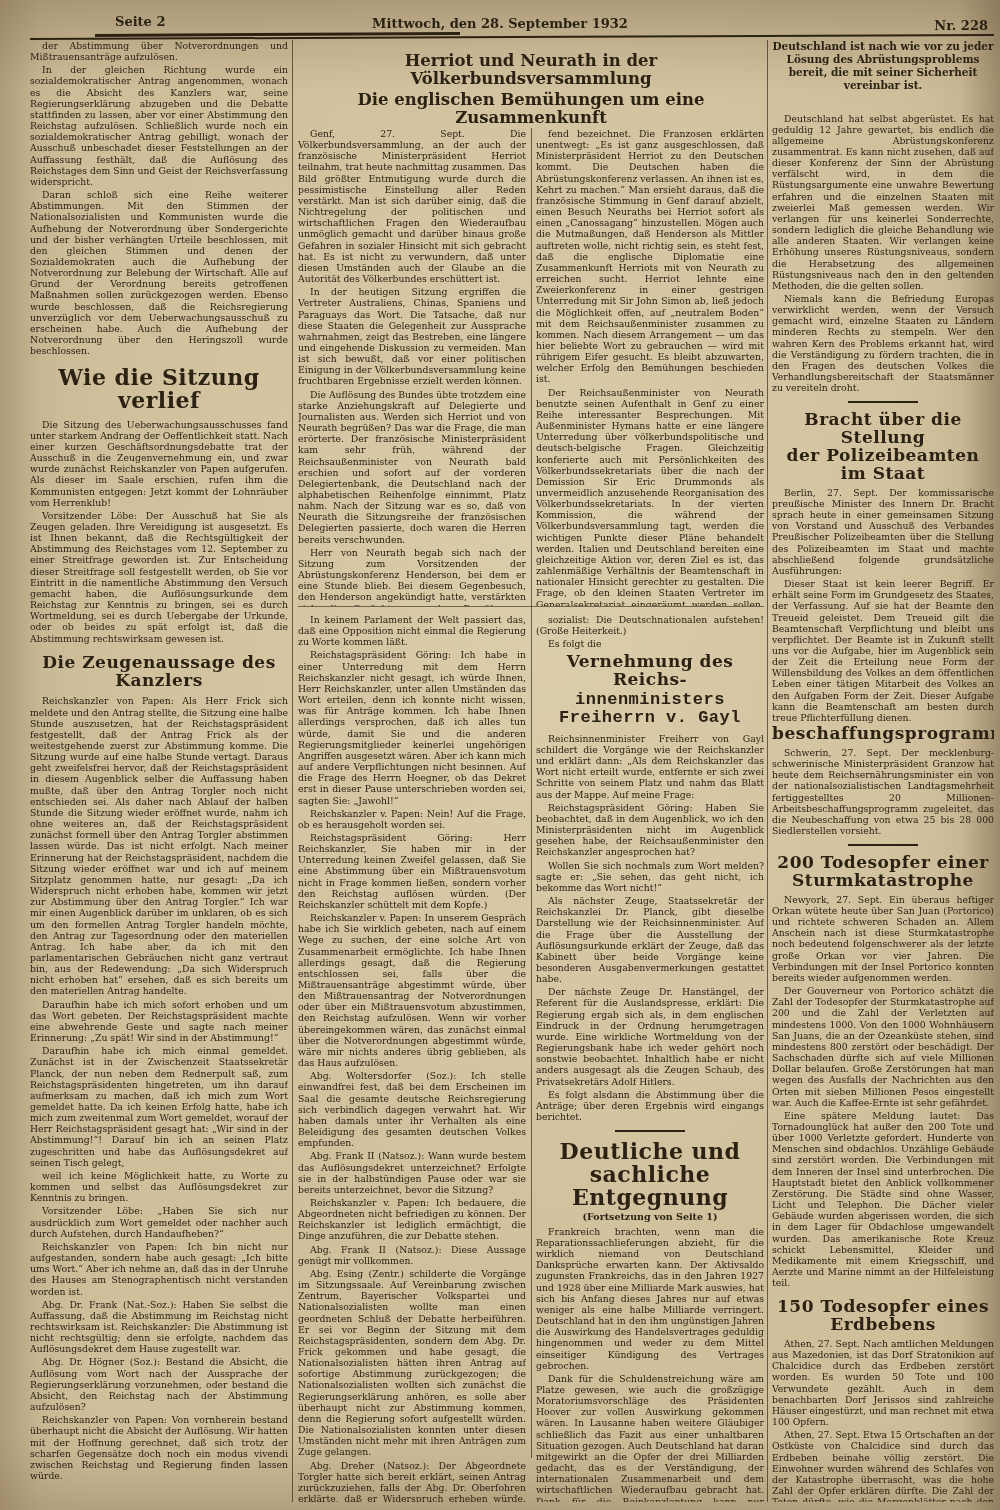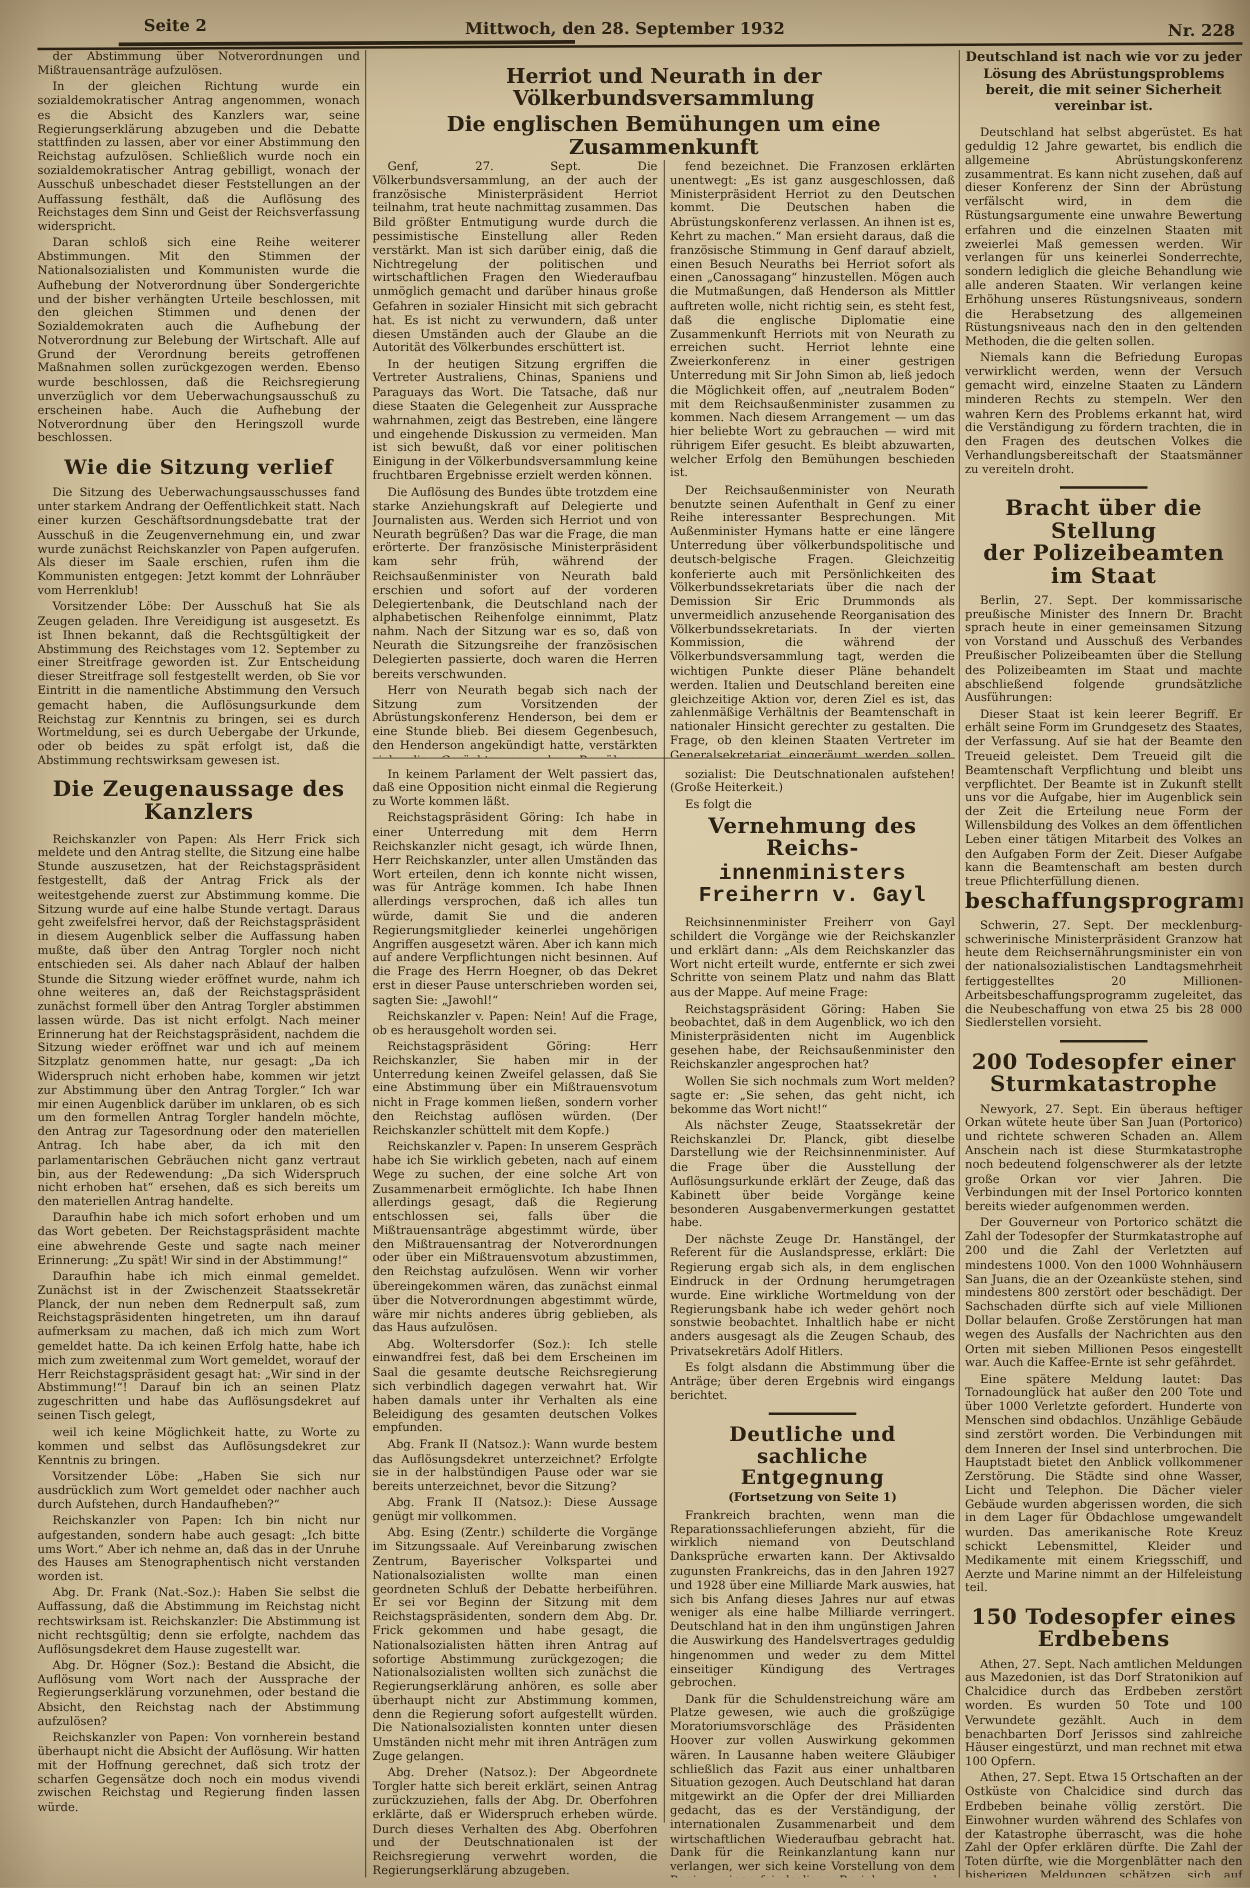--- a/index.html
+++ b/index.html
@@ -21,27 +21,27 @@
   .masthead{position:absolute;top:10px;left:0;width:1000px;height:26px;font-weight:bold;font-size:13px;}
   .masthead .page-num{position:absolute;left:115px;top:4px;}
   .masthead .date{position:absolute;left:0;right:0;top:6px;text-align:center;}
   .masthead .issue{position:absolute;right:12px;top:8px;}
   .rule-h{position:absolute;left:30px;right:6px;top:36px;height:2px;background:#2b2213;transform:rotate(-0.25deg);}
   .rule-h-thick{position:absolute;left:95px;width:365px;top:33px;height:3px;background:#2b2213;transform:rotate(-0.3deg);}
   .vrule{position:absolute;width:1px;background:rgba(43,34,19,0.65);}
   .hrule-mid{position:absolute;left:298px;width:466px;top:606px;height:1px;background:rgba(43,34,19,0.6);}
   .col{position:absolute;overflow:hidden;text-align:justify;font-size:9.3px;line-height:1.2;}
   .para{margin:0 0 2px 0;text-indent:12px;}
-  .sec-title{font-weight:bold;text-align:center;font-size:16px;line-height:1.05;margin:10px 0 6px 0;text-indent:0;letter-spacing:0.5px;}
+  .sec-title{font-weight:bold;text-align:center;font-size:22px;line-height:1.05;margin:10px 0 6px 0;text-indent:0;letter-spacing:0.5px;}
   .sec-title.small{font-size:17px;}
   .headline-block{position:absolute;left:298px;top:50px;width:466px;text-align:center;}
   .headline{font-weight:bold;font-size:40px;line-height:1.0;letter-spacing:1px;margin:0;}
   .subhead{font-weight:bold;font-size:16.5px;line-height:1.12;margin:2px 0 0 0;}
   .lead-in{text-indent:12px;margin:2px 0;}
-  .bold-statement{font-weight:bold;text-align:center;font-size:10.5px;line-height:1.25;margin:0 0 8px 0;text-indent:0;}
+  .bold-statement{font-weight:bold;text-align:center;font-size:10.5px;line-height:1.25;margin:0 0 20px 0;text-indent:0;}
   .sep{width:70px;height:2px;background:#2b2213;margin:8px auto 8px auto;}
   .article-sub{font-weight:bold;text-align:center;font-size:9.5px;line-height:1.2;margin:0 0 3px 0;text-indent:0;}
 </style>
 </head>
 <body>
 
 <div class="page">
 
   <header class="masthead">
     <span class="page-num">Seite 2</span>
@@ -100,20 +100,21 @@
     </div>
 
   <div class="col" style="left:298px;top:614px;width:228px;height:888px;">
       <p class="para">In keinem Parlament der Welt passiert das, daß eine Opposition nicht einmal die Regierung zu Worte kommen läßt.</p>
       <p class="para">Reichstagspräsident Göring: Ich habe in einer Unterredung mit dem Herrn Reichskanzler nicht gesagt, ich würde Ihnen, Herr Reichskanzler, unter allen Umständen das Wort erteilen, denn ich konnte nicht wissen, was für Anträge kommen. Ich habe Ihnen allerdings versprochen, daß ich alles tun würde, damit Sie und die anderen Regierungsmitglieder keinerlei ungehörigen Angriffen ausgesetzt wären. Aber ich kann mich auf andere Verpflichtungen nicht besinnen. Auf die Frage des Herrn Hoegner, ob das Dekret erst in dieser Pause unterschrieben worden sei, sagten Sie: „Jawohl!“</p>
       <p class="para">Reichskanzler v. Papen: Nein! Auf die Frage, ob es herausgeholt worden sei.</p>
       <p class="para">Reichstagspräsident Göring: Herr Reichskanzler, Sie haben mir in der Unterredung keinen Zweifel gelassen, daß Sie eine Abstimmung über ein Mißtrauensvotum nicht in Frage kommen ließen, sondern vorher den Reichstag auflösen würden. (Der Reichskanzler schüttelt mit dem Kopfe.)</p>
       <p class="para">Reichskanzler v. Papen: In unserem Gespräch habe ich Sie wirklich gebeten, nach auf einem Wege zu suchen, der eine solche Art von Zusammenarbeit ermöglichte. Ich habe Ihnen allerdings gesagt, daß die Regierung entschlossen sei, falls über die Mißtrauensanträge abgestimmt würde, über den Mißtrauensantrag der Notverordnungen oder über ein Mißtrauensvotum abzustimmen, den Reichstag aufzulösen. Wenn wir vorher übereingekommen wären, das zunächst einmal über die Notverordnungen abgestimmt würde, wäre mir nichts anderes übrig geblieben, als das Haus aufzulösen.</p>
       <p class="para">Abg. Woltersdorfer (Soz.): Ich stelle einwandfrei fest, daß bei dem Erscheinen im Saal die gesamte deutsche Reichsregierung sich verbindlich dagegen verwahrt hat. Wir haben damals unter ihr Verhalten als eine Beleidigung des gesamten deutschen Volkes empfunden.</p>
       <p class="para">Abg. Frank II (Natsoz.): Wann wurde bestem das Auflösungsdekret unterzeichnet? Erfolgte sie in der halbstündigen Pause oder war sie bereits unterzeichnet, bevor die Sitzung?</p>
+      <p class="para">Reichskanzler v. Papen: Ich bedauere, die Abgeordneten nicht befriedigen zu können. Der Reichskanzler ist lediglich ermächtigt, die Dinge anzuführen, die zur Debatte stehen.</p>
       <p class="para">Abg. Frank II (Natsoz.): Diese Aussage genügt mir vollkommen.</p>
       <p class="para">Abg. Esing (Zentr.) schilderte die Vorgänge im Sitzungssaale. Auf Vereinbarung zwischen Zentrum, Bayerischer Volkspartei und Nationalsozialisten wollte man einen geordneten Schluß der Debatte herbeiführen. Er sei vor Beginn der Sitzung mit dem Reichstagspräsidenten, sondern dem Abg. Dr. Frick gekommen und habe gesagt, die Nationalsozialisten hätten ihren Antrag auf sofortige Abstimmung zurückgezogen; die Nationalsozialisten wollten sich zunächst die Regierungserklärung anhören, es solle aber überhaupt nicht zur Abstimmung kommen, denn die Regierung sofort aufgestellt würden. Die Nationalsozialisten konnten unter diesen Umständen nicht mehr mit ihren Anträgen zum Zuge gelangen.</p>
       <p class="para">Abg. Dreher (Natsoz.): Der Abgeordnete Torgler hatte sich bereit erklärt, seinen Antrag zurückzuziehen, falls der Abg. Dr. Oberfohren erklärte, daß er Widerspruch erheben würde. Durch dieses Verhalten des Abg. Oberfohren und der Deutschnationalen ist der Reichsregierung verwehrt worden, die Regierungserklärung abzugeben.</p>
     </div>
 
   <div class="col" style="left:536px;top:614px;width:228px;height:888px;">
     <div>
         <p class="para">sozialist: Die Deutschnationalen aufstehen! (Große Heiterkeit.)</p>
       </div>
     <p class="lead-in">Es folgt die</p>

